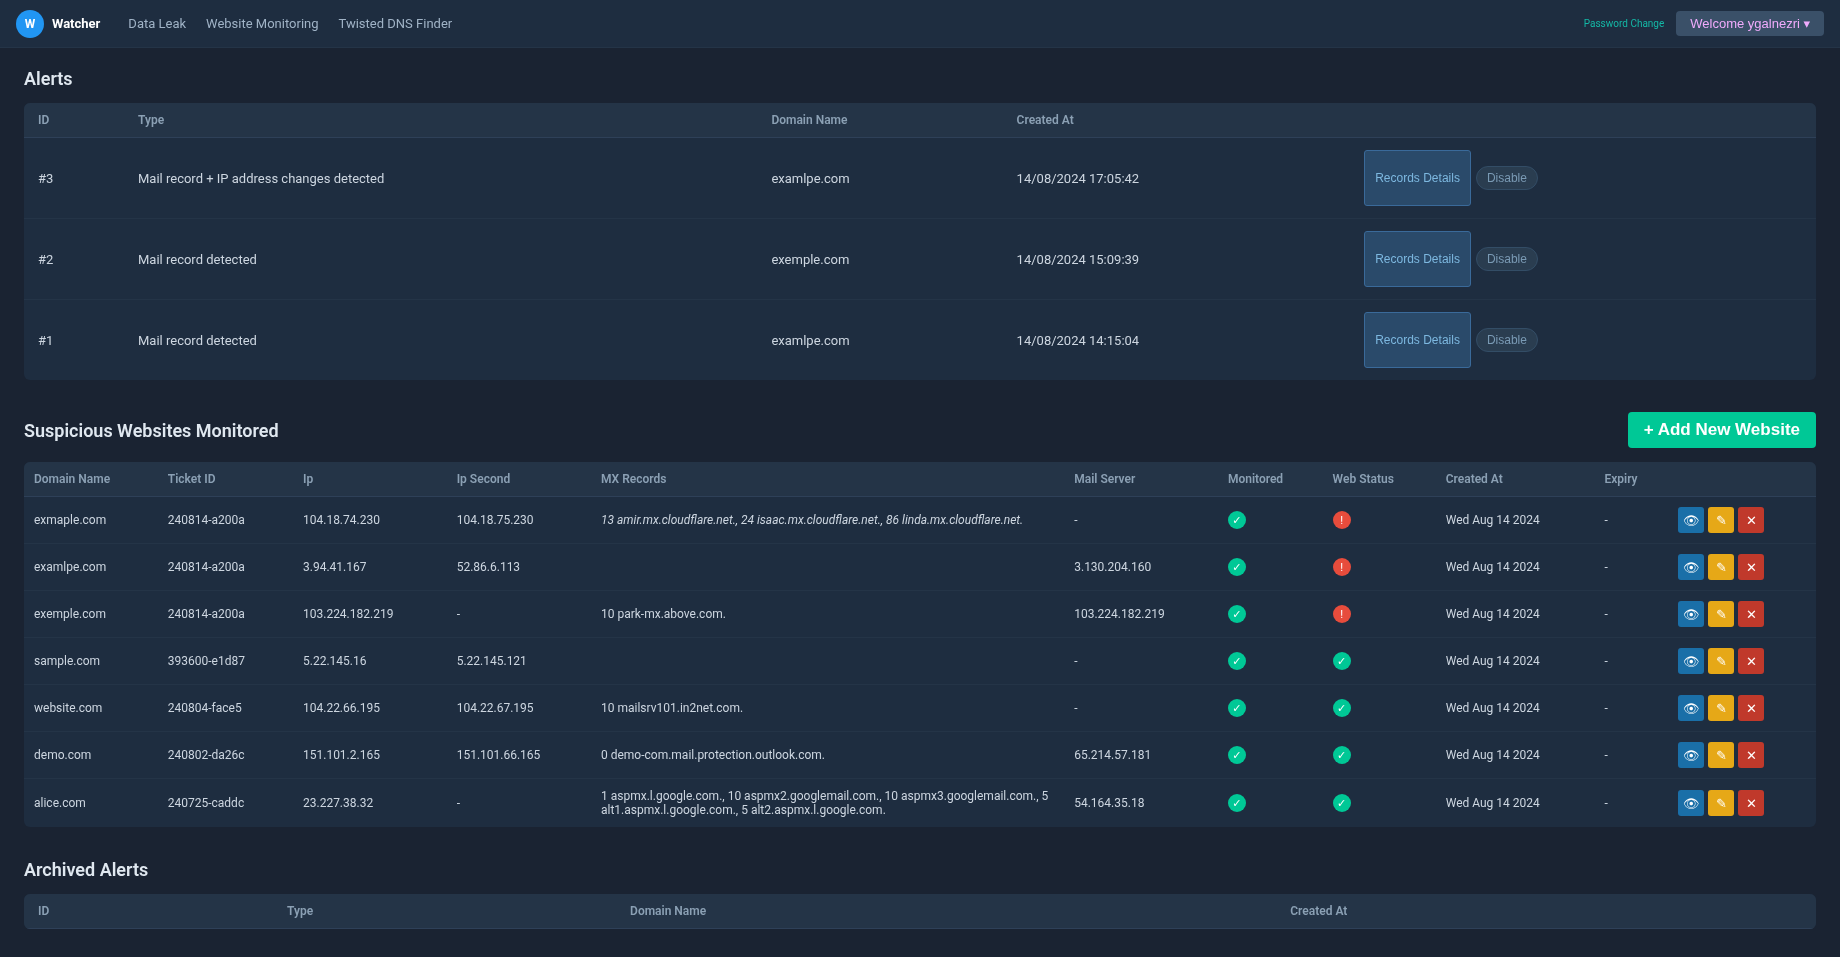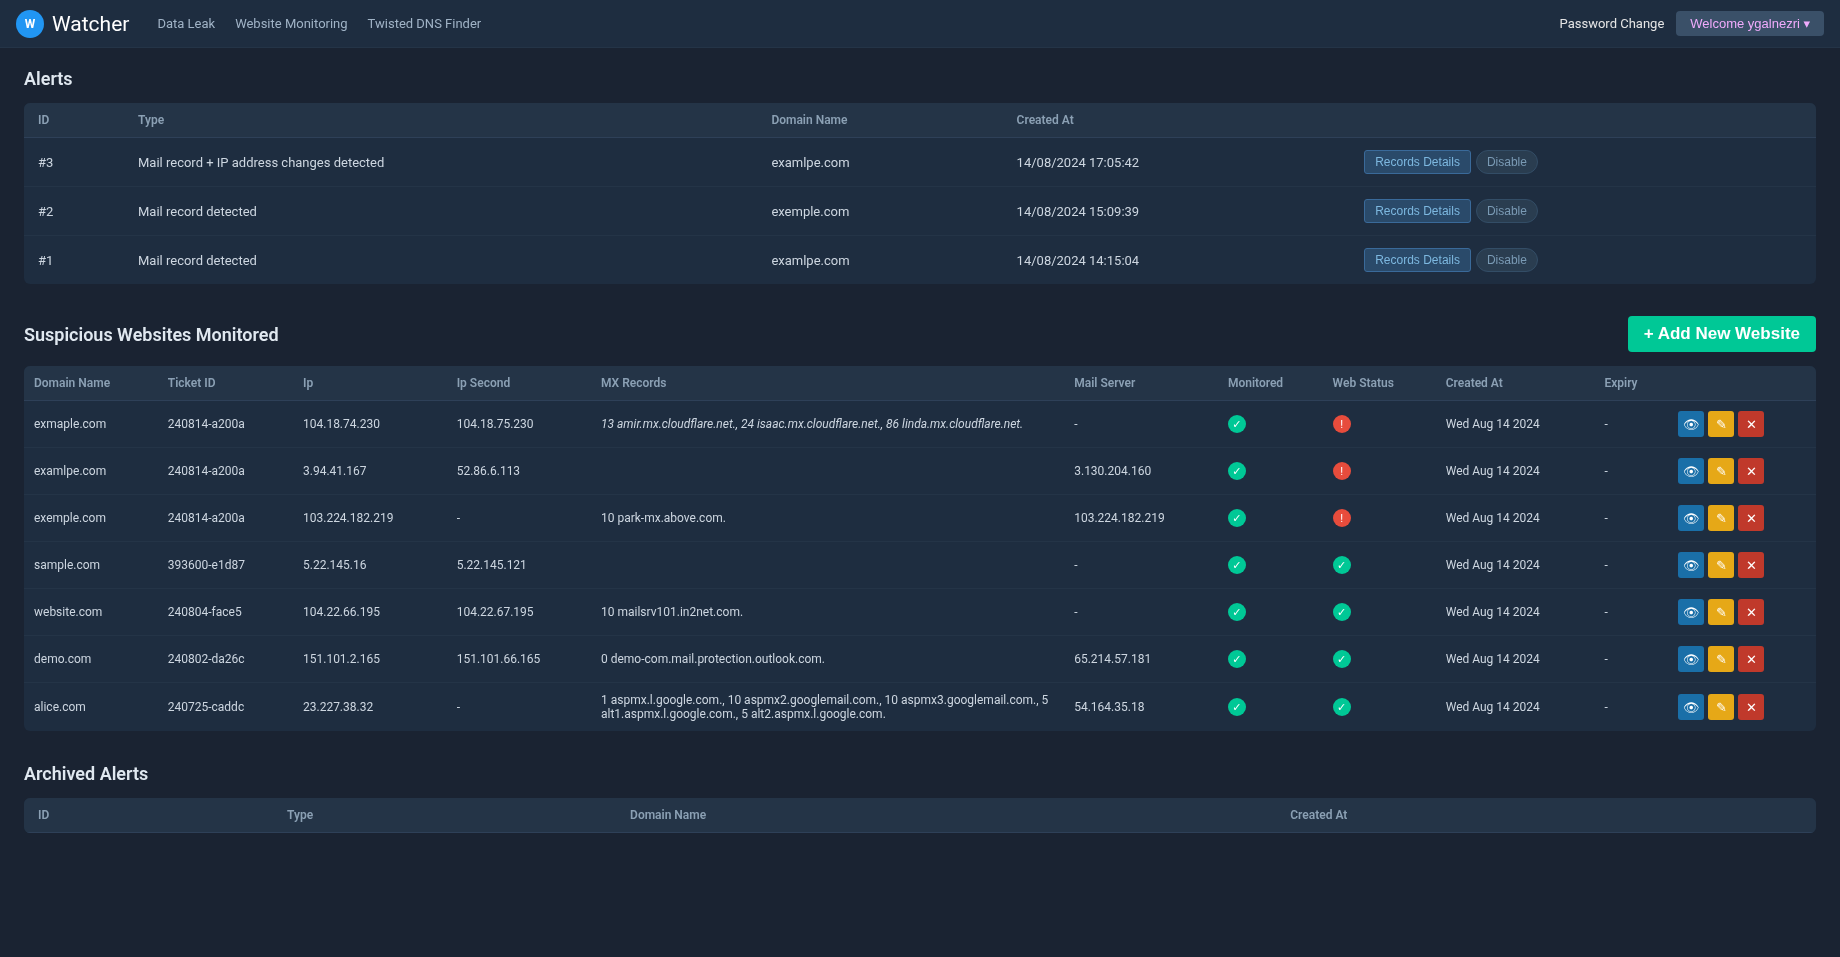--- a/index.html
+++ b/index.html
@@ -25,25 +25,25 @@
       gap: 8px;
       margin-right: 28px;
     }
     .nav-logo {
       width: 28px; height: 28px;
       background: #2196f3;
       border-radius: 50%;
       display: flex; align-items: center; justify-content: center;
       font-weight: bold; font-size: 12px; color: white;
     }
-    .nav-title { color: #fff; font-weight: 400; font-size: 21px; }
+    .nav-title { color: #fff; font-weight: 700; font-size: 13px; }
     .nav-links { display: flex; gap: 20px; flex: 1; align-items: flex-end; }
     .nav-link { color: #a0b3c6; font-size: 13px; cursor: pointer; text-decoration: none; }
     .nav-right { display: flex; align-items: center; gap: 12px; }
-    .nav-password-change { color: #e5e5e5; font-size: 13px; cursor: pointer; }
+    .nav-password-change { color: #14b8a6; font-size: 10px; cursor: pointer; }
     .nav-user-btn {
       background: #3a5068;
       color: #f0abfc;
       border: none;
       padding: 5px 14px;
       border-radius: 4px;
       font-size: 13px;
       cursor: pointer;
       display: flex; align-items: center; gap: 4px;
     }
@@ -77,21 +77,21 @@
       padding: 12px 14px;
       border-bottom: 1px solid #243447;
       color: #cdd6e0;
       font-size: 13px;
     }
     .alerts-table tr:last-child td { border-bottom: none; }
     .btn-records {
       background: #2a4a6a;
       color: #7db8e0;
       border: 1px solid #3a6a9a;
-      padding: 4px 10px;
+      padding: 20px 10px;
       border-radius: 3px;
       font-size: 12px;
       cursor: pointer;
       margin-right: 1px;
     }
     .btn-disable {
       background: #2a3d50;
       color: #7a9ab4;
       border: 1px solid #334d66;
       padding: 4px 10px;

